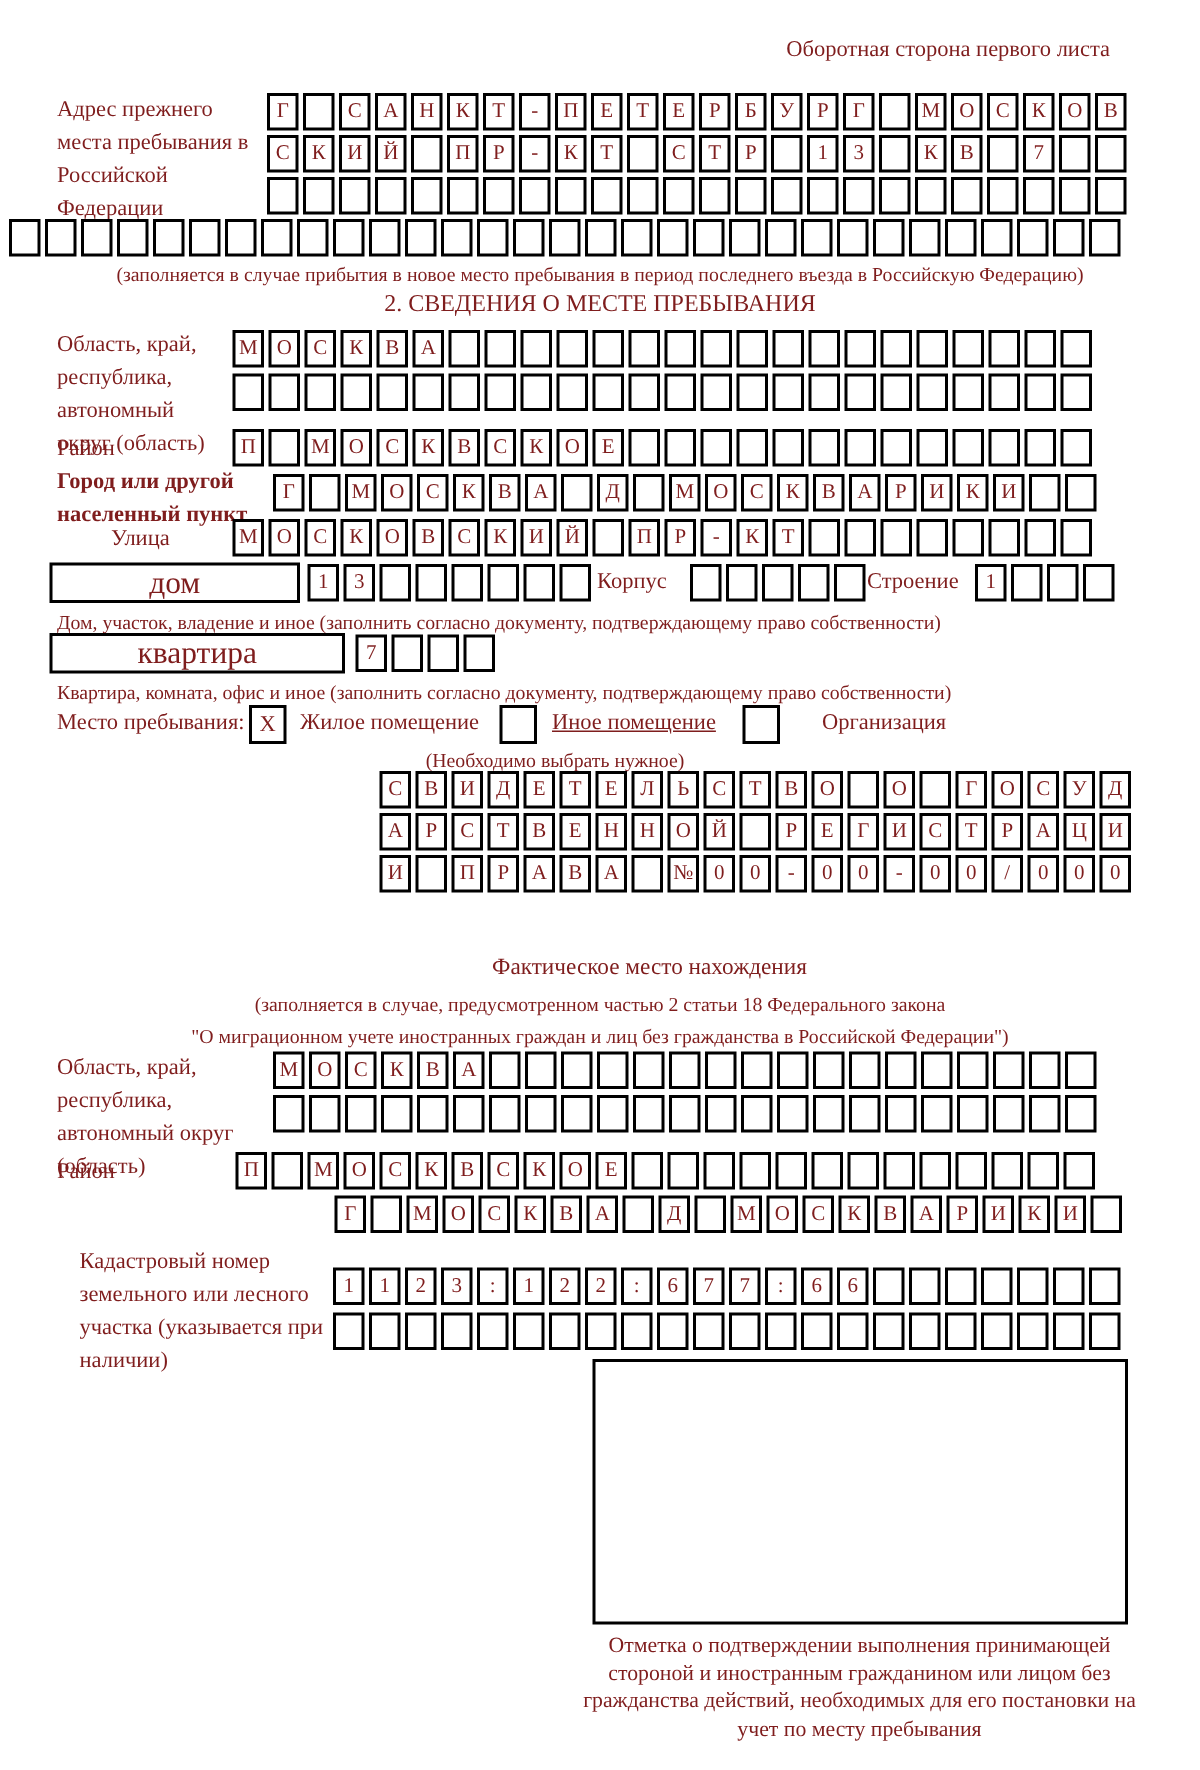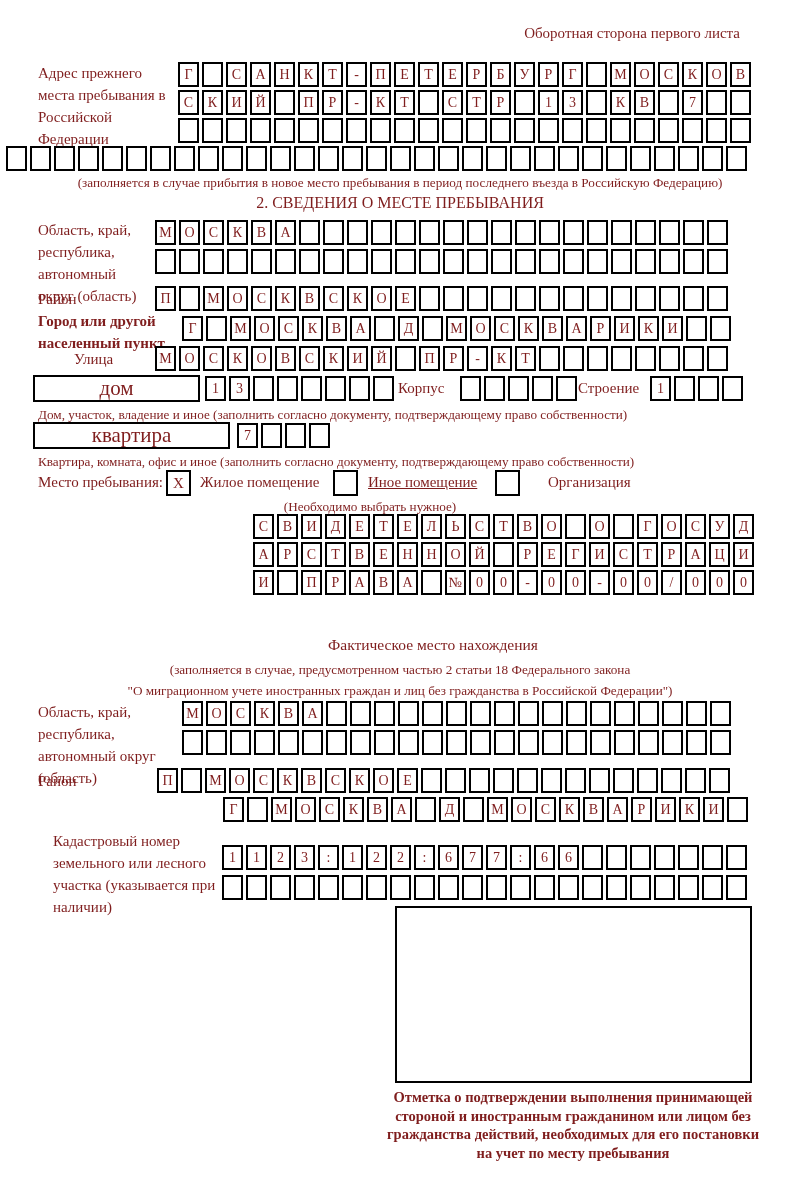--- a/index.html
+++ b/index.html
@@ -553,15 +553,15 @@
       <span class="cell"></span>
       <span class="cell"></span>
       <span class="cell"></span>
       <span class="cell"></span>
       <span class="cell"></span>
       <span class="cell"></span>
       <span class="cell"></span>
     </div>
 
   <div class="abs stampbox" style="top:906px;left:395px;width:357px;height:177px;"></div>
-  <div class="abs center" style="top:1088px;left:383px;width:380px;font-size:14.5px;line-height:18.5px;font-weight:bold;">Отметка о подтверждении выполнения принимающей стороной и иностранным гражданином или лицом без гражданства действий, необходимых для его постановки на учет по месту пребывания</div>
+  <div class="abs center" style="top:1088px;left:383px;width:380px;font-size:14.5px;line-height:18.5px;">Отметка о подтверждении выполнения принимающей стороной и иностранным гражданином или лицом без гражданства действий, необходимых для его постановки на учет по месту пребывания</div>
 
 </div>
 
 </body></html>

